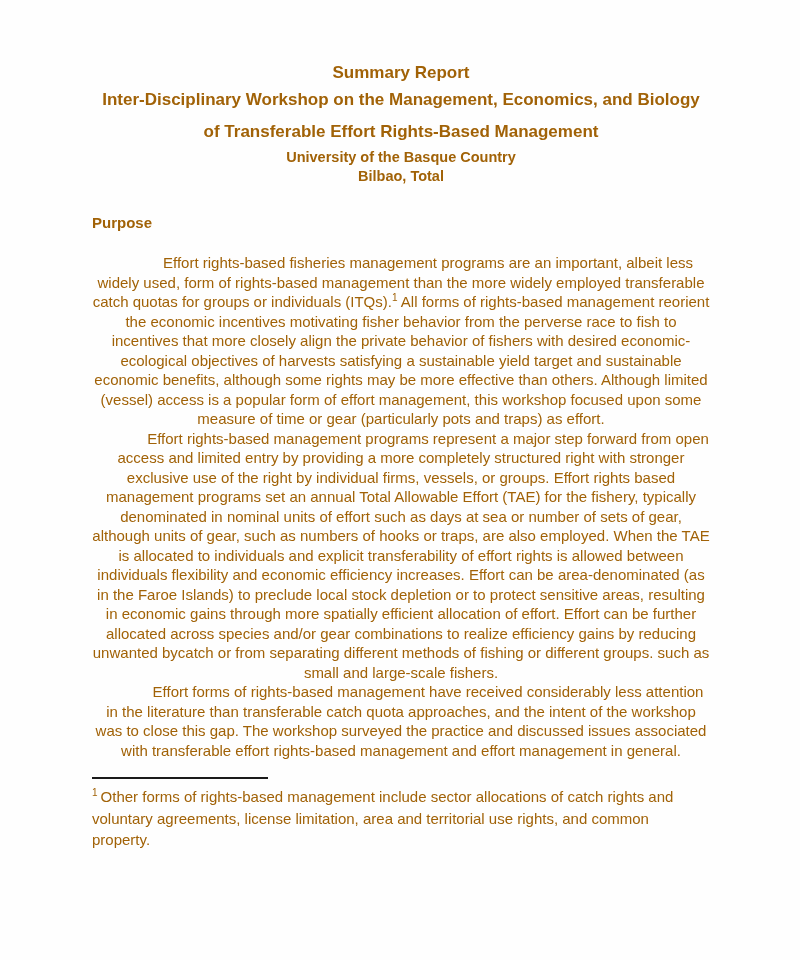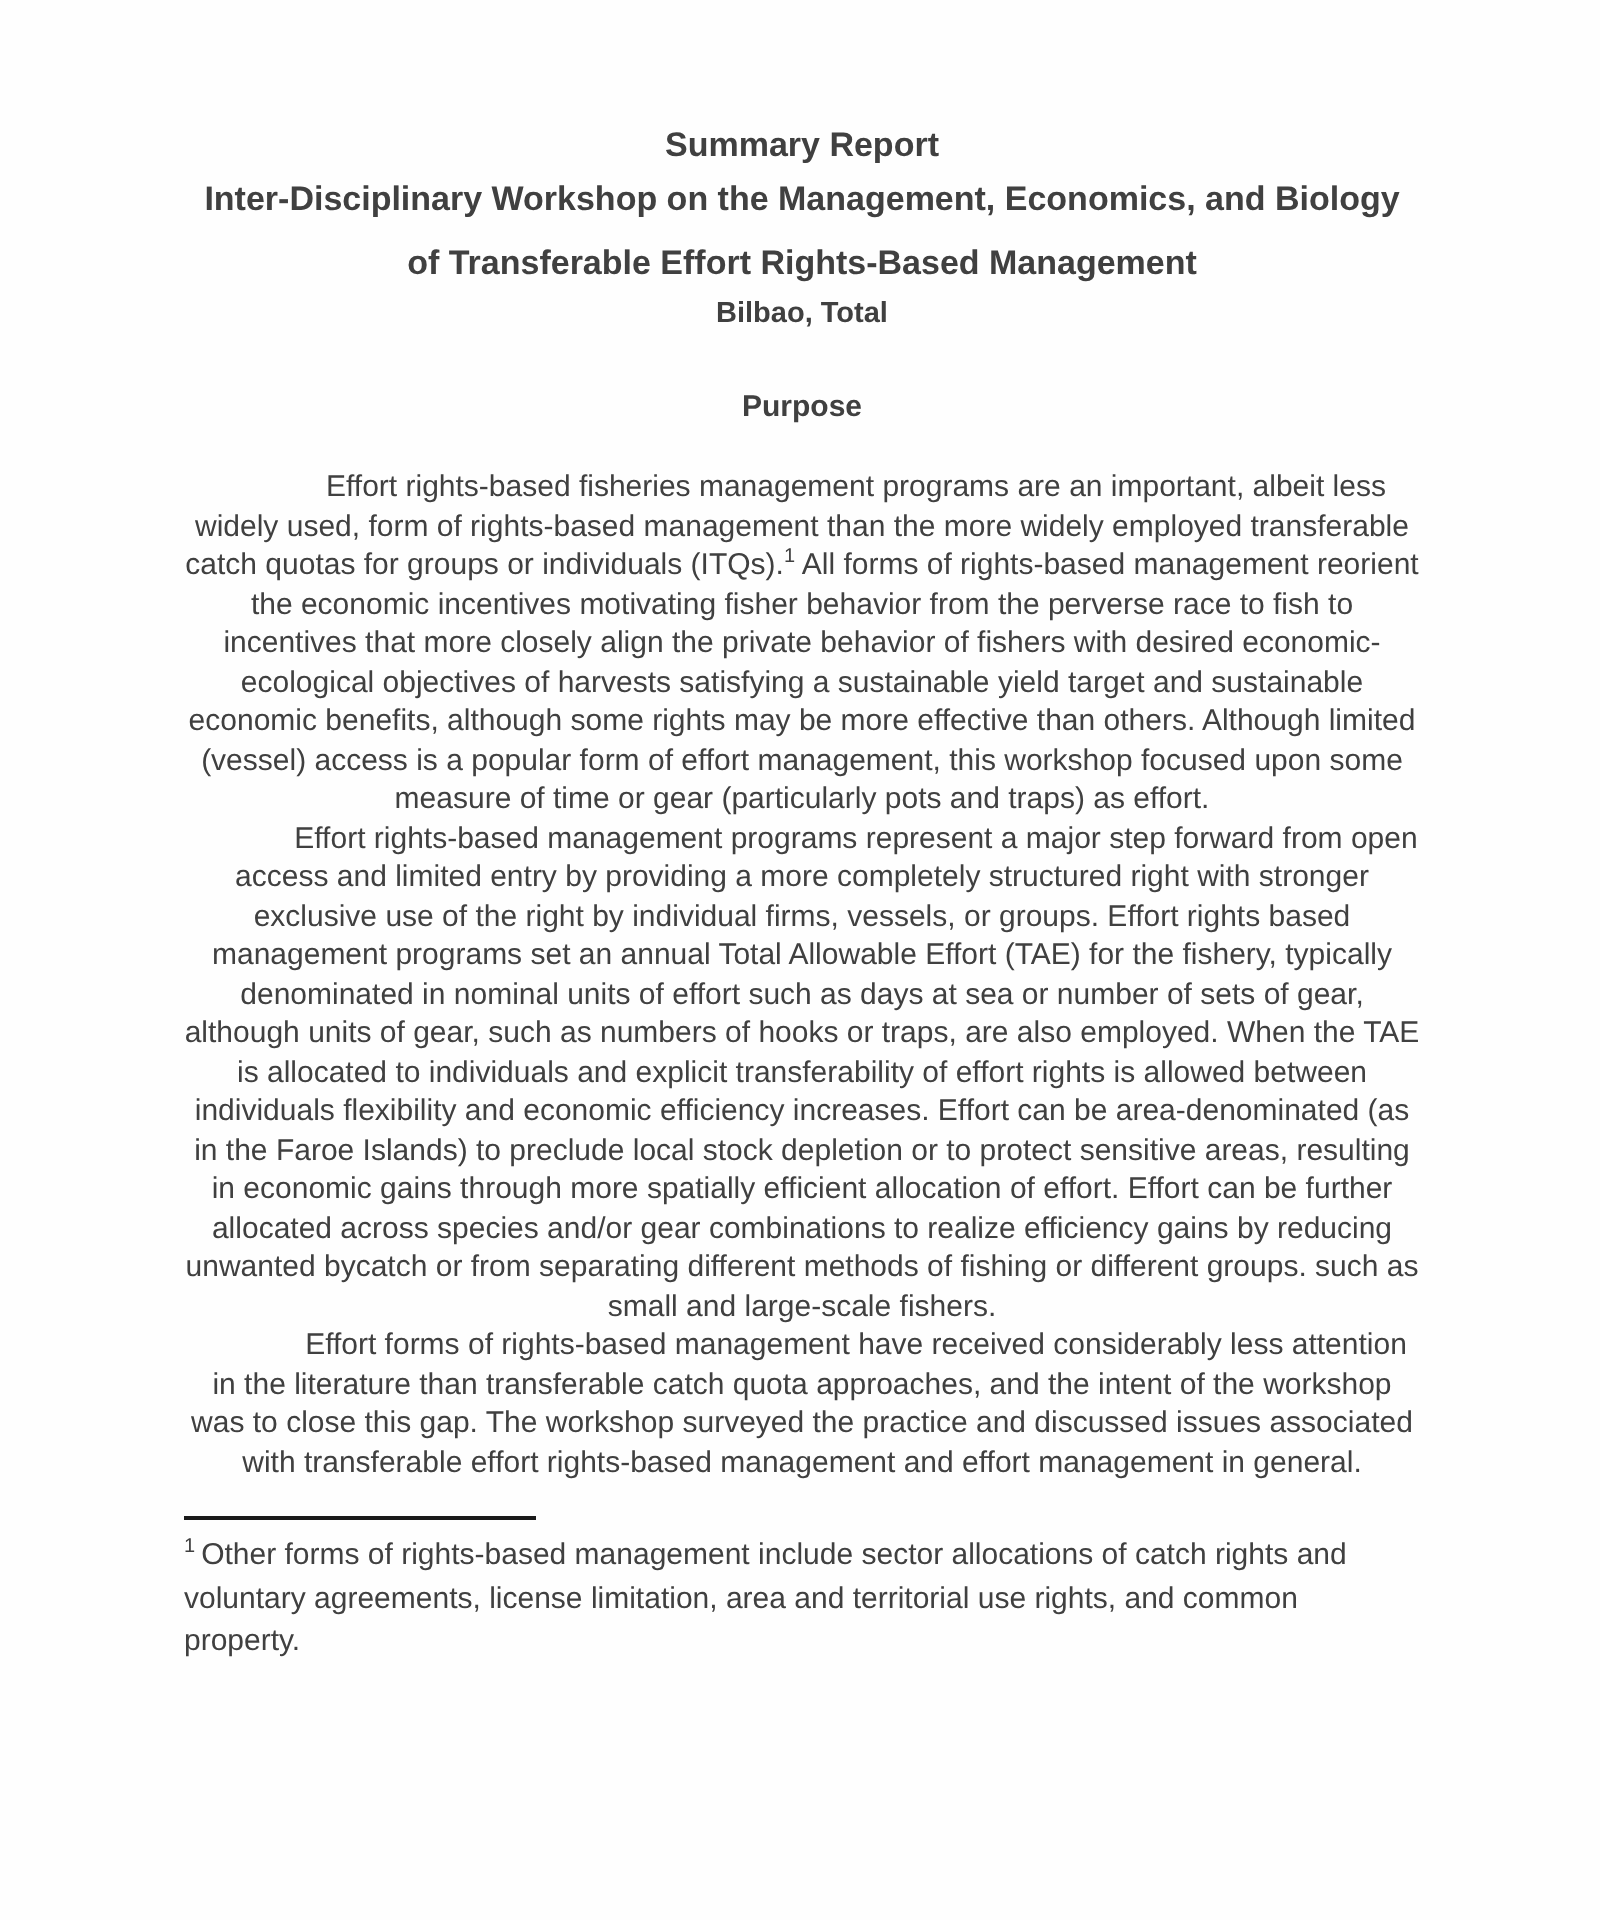--- a/index.html
+++ b/index.html
@@ -5,21 +5,21 @@
   html, body { margin: 0; padding: 0; background: #ffffff; }
   .page {
     position: relative;
     width: 800px;
     height: 960px;
     margin: 0 auto;
     background: #fefefe;
     box-sizing: border-box;
     padding: 62px 90px 0 92px;
     font-family: "Liberation Sans", "DejaVu Sans", sans-serif;
-    color: #404040;
+    color: #a16207;
     overflow: hidden;
   }
   .doc-header {
     text-align: center;
     font-weight: bold;
   }
   .doc-title {
     font-size: 17px;
     line-height: 22px;
     margin: 0;
@@ -31,21 +31,20 @@
     margin: 0 auto;
   }
   .doc-meta {
     font-size: 14.5px;
     line-height: 19px;
   }
   .section-heading {
     font-size: 15px;
     font-weight: bold;
     margin: 28px 0 0 0;
-    text-align: center;
   }
   .body-text {
     margin-top: 22px;
     font-size: 15px;
     line-height: 19.5px;
     max-width: 620px;
   }
   .para {
     margin: 0;
     text-indent: 54px;
@@ -76,20 +75,21 @@
 </style>
 </head>
 <body>
 
 <div class="page">
 
   <div class="doc-header">
     <div class="doc-title">Summary Report</div>
     <div class="doc-subtitle">Inter-Disciplinary Workshop on the Management, Economics, and Biology of Transferable Effort Rights-Based Management</div>
     <div class="doc-meta">
+      <div>University of the Basque Country</div>
       <div>Bilbao, Total</div>
     </div>
   </div>
 
   <div class="section-heading">Purpose</div>
 
   <div class="body-text">
     <p class="para"><span>Effort rights-based fisheries management programs are an important, albeit less widely used, form of rights-based management than the more widely employed transferable catch quotas for groups or individuals (ITQs).</span><sup class="fn-ref">1</sup> <span>All forms of rights-based management reorient the economic incentives motivating fisher behavior from the perverse race to fish to incentives that more closely align the private behavior of fishers with desired economic-ecological objectives of harvests satisfying a sustainable yield target and sustainable economic benefits, although some rights may be more effective than others. Although limited (vessel) access is a popular form of effort management, this workshop focused upon some measure of time or gear (particularly pots and traps) as effort.</span></p>
     <p class="para">Effort rights-based management programs represent a major step forward from open access and limited entry by providing a more completely structured right with stronger exclusive use of the right by individual firms, vessels, or groups. Effort rights based management programs set an annual Total Allowable Effort (TAE) for the fishery, typically denominated in nominal units of effort such as days at sea or number of sets of gear, although units of gear, such as numbers of hooks or traps, are also employed. When the TAE is allocated to individuals and explicit transferability of effort rights is allowed between individuals flexibility and economic efficiency increases. Effort can be area-denominated (as in the Faroe Islands) to preclude local stock depletion or to protect sensitive areas, resulting in economic gains through more spatially efficient allocation of effort. Effort can be further allocated across species and/or gear combinations to realize efficiency gains by reducing unwanted bycatch or from separating different methods of fishing or different groups. such as small and large-scale fishers.</p>
     <p class="para">Effort forms of rights-based management have received considerably less attention in the literature than transferable catch quota approaches, and the intent of the workshop was to close this gap. The workshop surveyed the practice and discussed issues associated with transferable effort rights-based management and effort management in general.</p>

